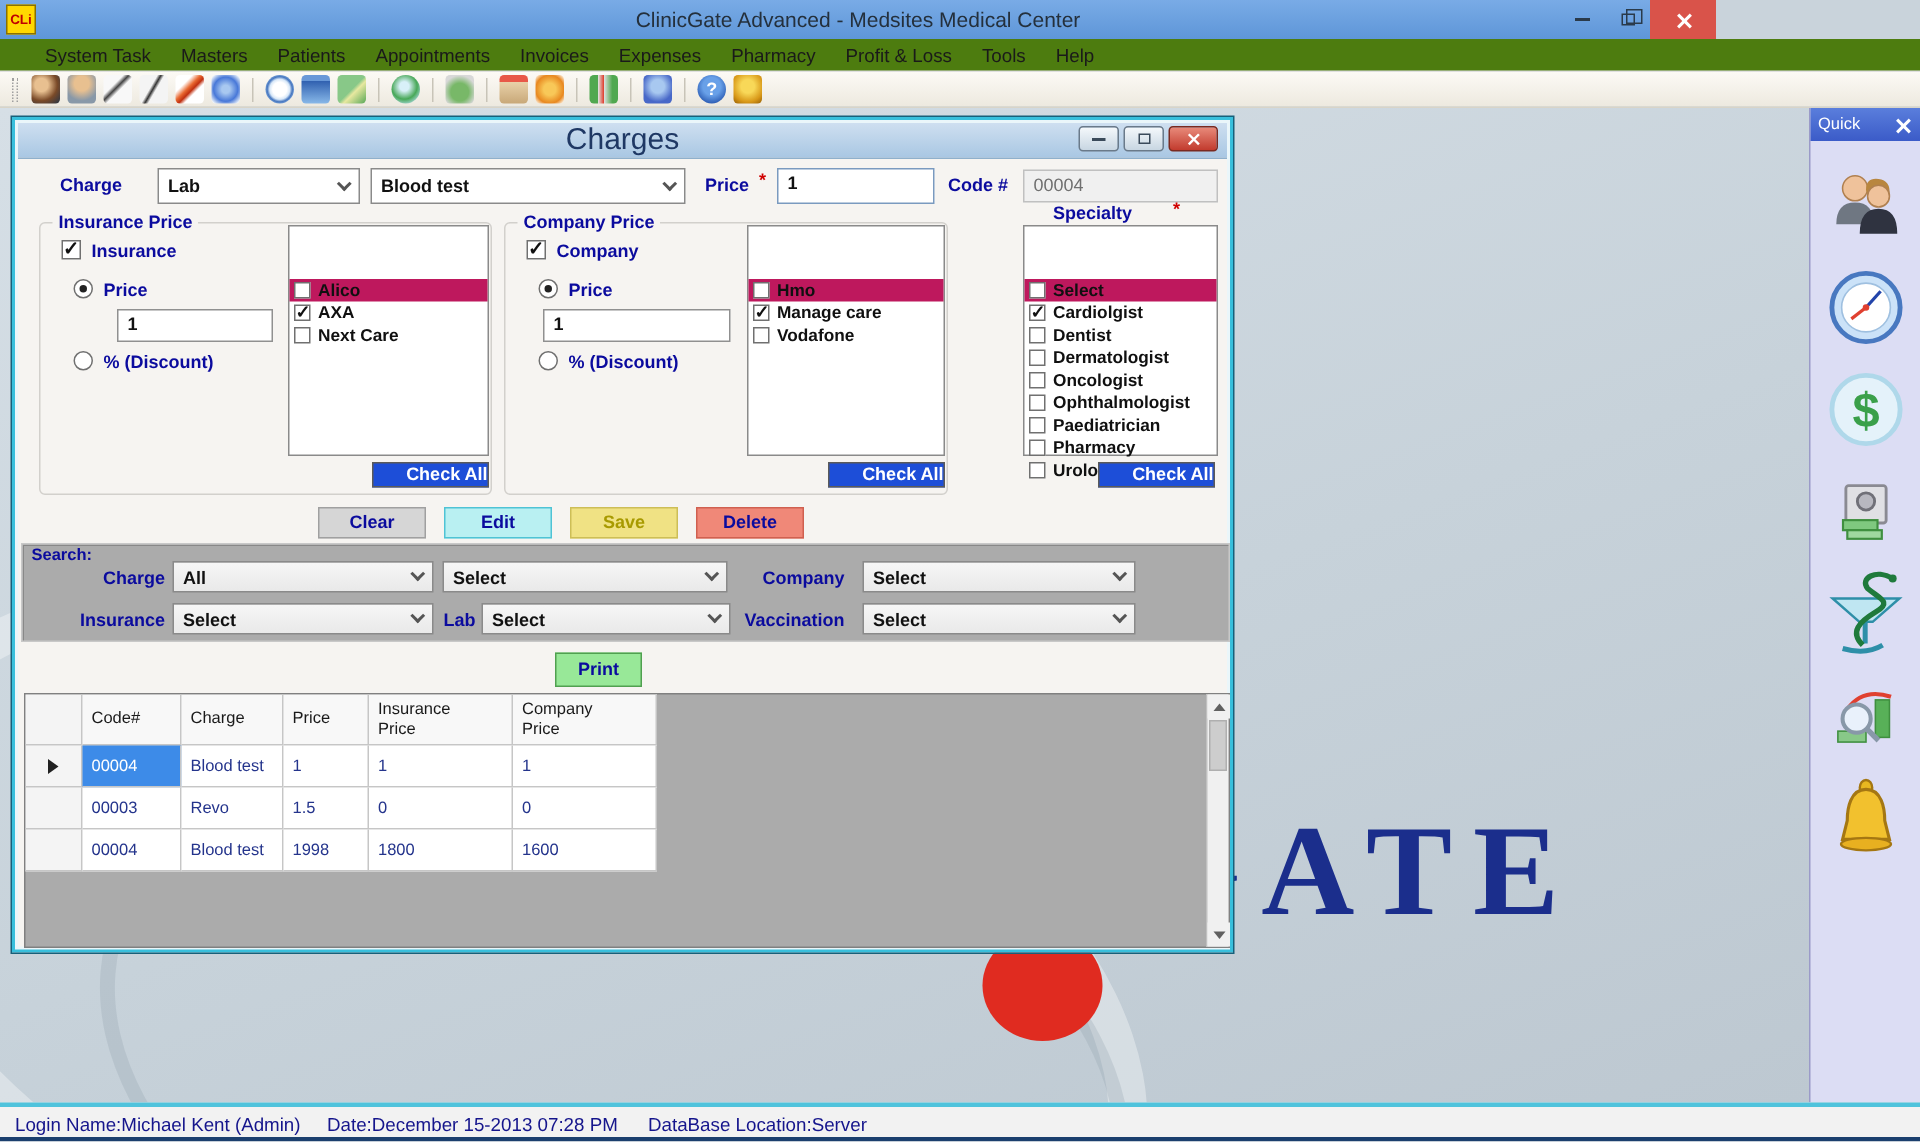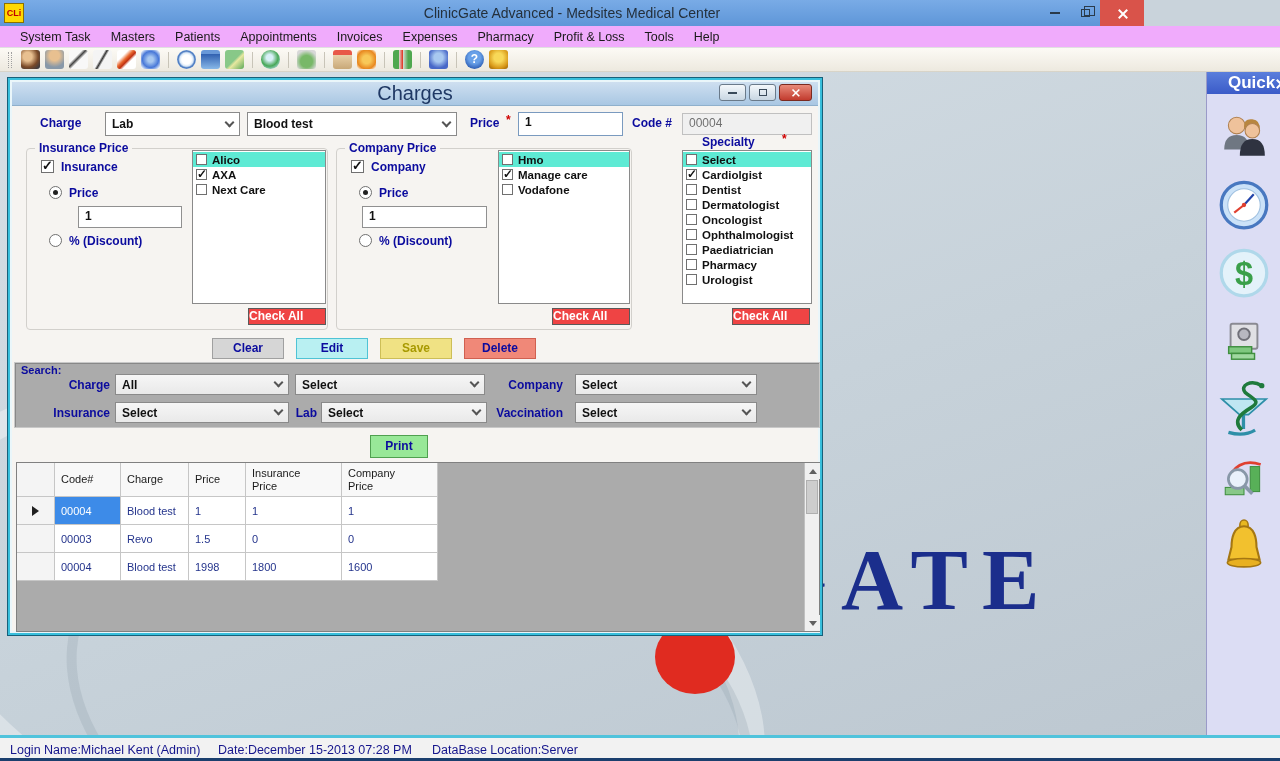--- a/index.html
+++ b/index.html
@@ -17,22 +17,22 @@
   .wbtn { width:30px; height:26px; display:flex; align-items:center; justify-content:center; }
   .wbtn.close { width:44px; background:#D9534A; }
   .minbar { width:10px; height:2px; background:#2A3A4A; }
   .restoreicon { width:9px; height:8px; border:1px solid #2A3A4A; position:relative; background:transparent; }
   .restoreicon::before { content:""; position:absolute; left:2px; top:-4px; width:9px; height:8px; border:1px solid #2A3A4A; }
   .xbars { position:relative; width:11px; height:11px; }
   .xbars::before,.xbars::after { content:""; position:absolute; left:5px; top:0; width:2px; height:12px; background:#fff; }
   .xbars::before { transform:rotate(45deg);} .xbars::after { transform:rotate(-45deg);}
 
   
-  .menubar { position:absolute; left:0; top:26px; width:1280px; height:22px; background:#f0abfc;
-    border-bottom:1px solid #E0E0E0; display:flex; align-items:center; padding-left:10px; }
+  .menubar { position:absolute; left:0; top:26px; width:1280px; height:22px; background:#4d7c0f;
+    border-bottom:1px solid #E0E0E0; display:flex; align-items:center; padding-left:20px; }
   .menuitem { padding:0 10px; font-size:12.5px; color:#1a1a1a; line-height:22px; cursor:default; }
 
   
   .toolbar { position:absolute; left:0; top:48px; width:1280px; height:24px;
     background:linear-gradient(#FCFAF5,#EDE9DF); border-bottom:1px solid #D8D4C8;
     display:flex; align-items:center; padding-left:8px; gap:5px; }
   .grip { width:4px; height:16px; border-left:1px dotted #A0A0A0; border-right:1px dotted #A0A0A0; margin-right:4px; }
   .tsep { width:1px; height:16px; background:#C8C4B8; margin:0 3px; }
   .ti { width:19px; height:19px; border-radius:3px; flex:0 0 auto; }
   .ti1{background:radial-gradient(circle at 35% 35%,#e8c090 25%,#7a4a28 60%,#3a3a40 90%);}
@@ -63,21 +63,21 @@
     border-radius:50%; transform:rotate(14deg); }
   .bg-circle { position:absolute; left:655px; top:548px; width:80px; height:74px; border-radius:50%; background:#E02B20; }
   .bg-logo { position:absolute; left:760px; top:458px; font-family:"Liberation Serif", serif; font-size:86px; font-weight:bold;
     color:#1B2E8C; letter-spacing:14px; }
   .bg-sub { position:absolute; left:928px; top:535px; font-family:"Liberation Serif", serif; font-size:32px; color:#E03030; }
 
   
   .quick { position:absolute; left:1206px; top:72px; width:74px; height:663px; background:#DCDDF4; border-left:1px solid #9A9AC8; }
   .quickhead { position:absolute; left:0; top:0; width:74px; height:22px; background:linear-gradient(#5A7EDC,#3B5BC8);
     display:flex; align-items:center; padding:0 5px; }
-  .quickhead .qtitle { color:#fff; font-weight:bold; font-size:17px;margin-left:16px; }
+  .quickhead .qtitle { color:#fff; font-weight:normal; font-size:11px; }
   .qclose { margin-left:auto; width:16px; height:16px; display:flex; align-items:center; justify-content:center; }
   .qicons { position:absolute; left:0; top:22px; width:74px; display:flex; flex-direction:column; align-items:center;
     padding-top:16px; gap:14px; }
   .qic { width:54px; height:54px; display:flex; align-items:center; justify-content:center; }
 
   
   .dialog { position:absolute; left:8px; top:78px; width:814px; height:557px; background:#F6F4F1;
     border:2px solid #38BFDC; outline:1px solid #17607A; box-shadow:inset 0 0 0 2px #EAF6FA; }
   .dtitle { position:absolute; left:2px; top:2px; right:2px; height:24px;
     background:linear-gradient(#CEDFF0,#A9C7E3); border-bottom:1px solid #8FB0CC;
@@ -106,23 +106,23 @@
 
   .cb { width:13px; height:13px; background:#fff; border:1px solid #707070; display:inline-block; position:relative; flex:0 0 auto; }
   .cb.checked::after { content:"✓"; position:absolute; top:-3px; left:0px; font-weight:bold; font-size:13px; color:#111; }
   .radio { width:13px; height:13px; background:#fff; border:1px solid #707070; border-radius:50%; display:inline-block; position:relative; }
   .radio.on::after { content:""; position:absolute; left:3px; top:3px; width:5px; height:5px; background:#222; border-radius:50%; }
 
   .listbox { position:absolute; background:#fff; border:1px solid #8A8A8A; padding-top:1px; }
   .li { display:flex; align-items:center; height:15px; padding-left:3px; font-weight:bold; font-size:11.5px; color:#101010; }
   .li .cb { width:11px; height:11px; margin-right:5px; }
   .li .cb.checked::after { font-size:12px; top:-3px; left:0; }
-  .li.selected { background:#5eead4; }
-  .checkall { position:absolute; width:78px; height:17px; background:#ef4444; border:1px solid #5A5A5A;
-    color:#fff; font-weight:bold; font-size:12px; text-align:left; line-height:15px; }
+  .li.selected { background:#be185d;margin-top:34px; }
+  .checkall { position:absolute; width:78px; height:17px; background:#1d4ed8; border:1px solid #5A5A5A;
+    color:#fff; font-weight:bold; font-size:12px; text-align:right; line-height:15px; }
 
   .abtn { position:absolute; width:72px; height:21px; font-weight:bold; font-size:12px; color:#0B0B9E;
     text-align:center; line-height:19px; border:1px solid #999; }
   .abtn.clear { background:#D6D6D6; border-color:#A0A0A0; }
   .abtn.edit { background:#B9F0F2; border-color:#4FC3D5; }
   .abtn.save { background:#F0E284; border-color:#CDBE57; color:#A89A00; }
   .abtn.delete { background:#F08878; border-color:#D06050; }
 
   .searchpanel { position:absolute; left:4px; top:282px; width:806px; height:66px; background:#ABABAB;
     border:1px solid #C8C8C8; box-shadow:inset 1px 1px 0 #888;padding-left:20px; }

